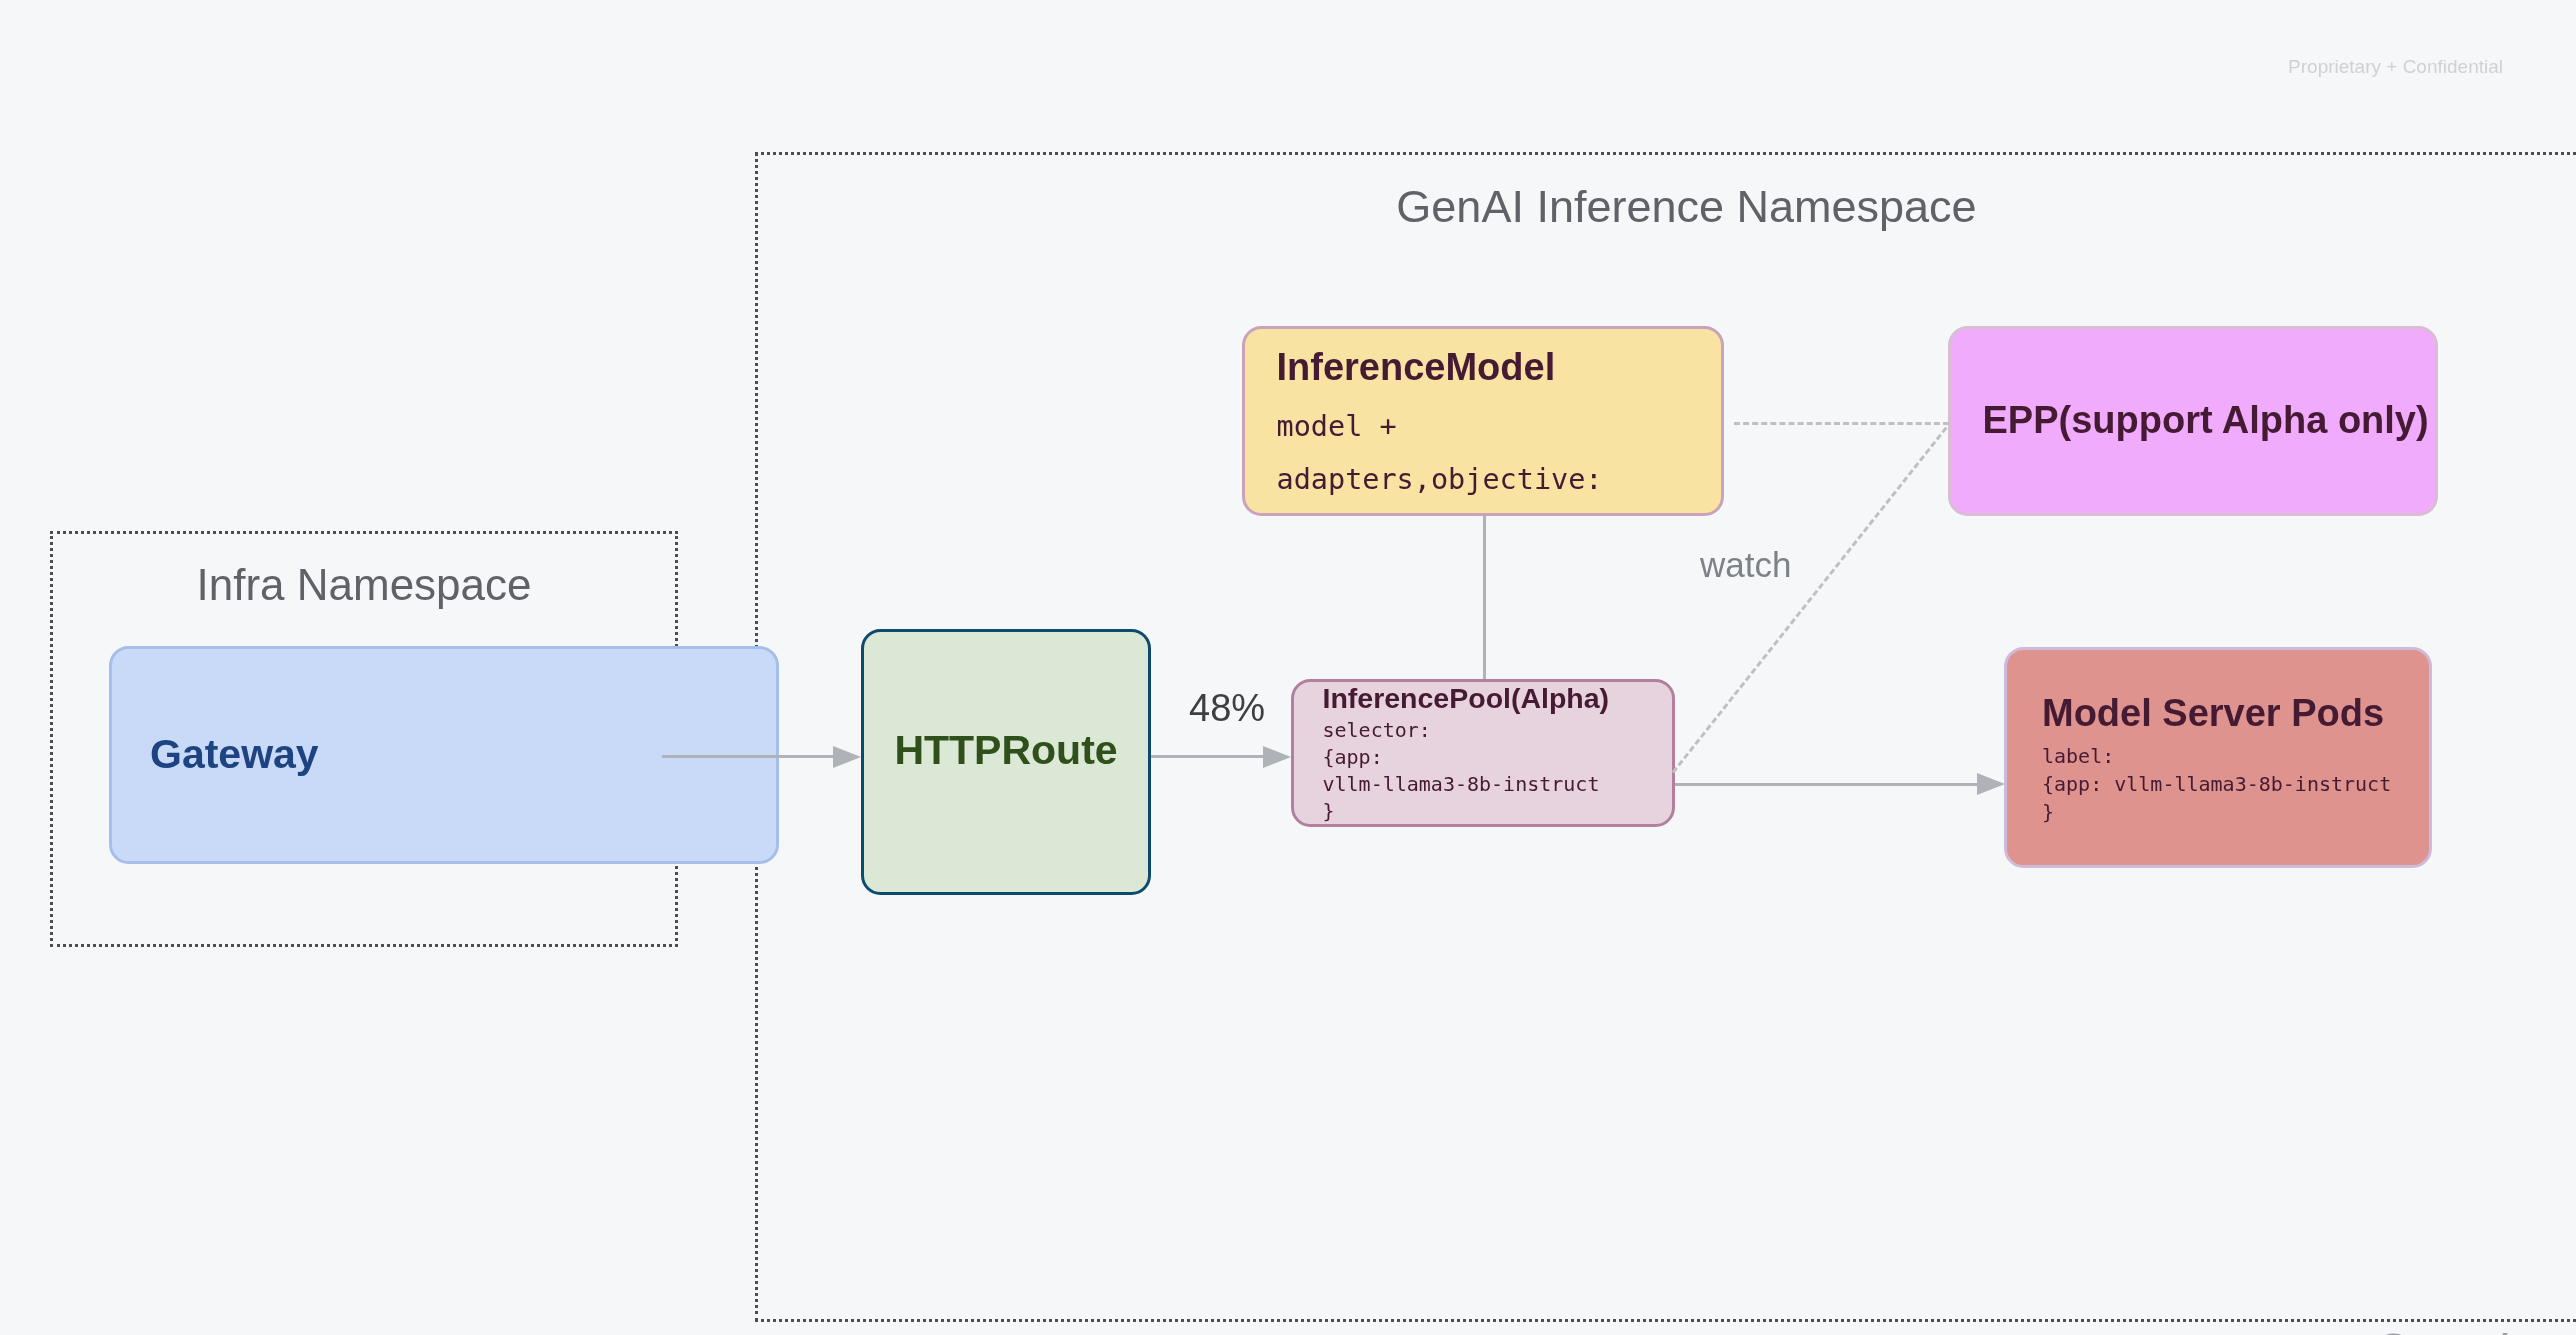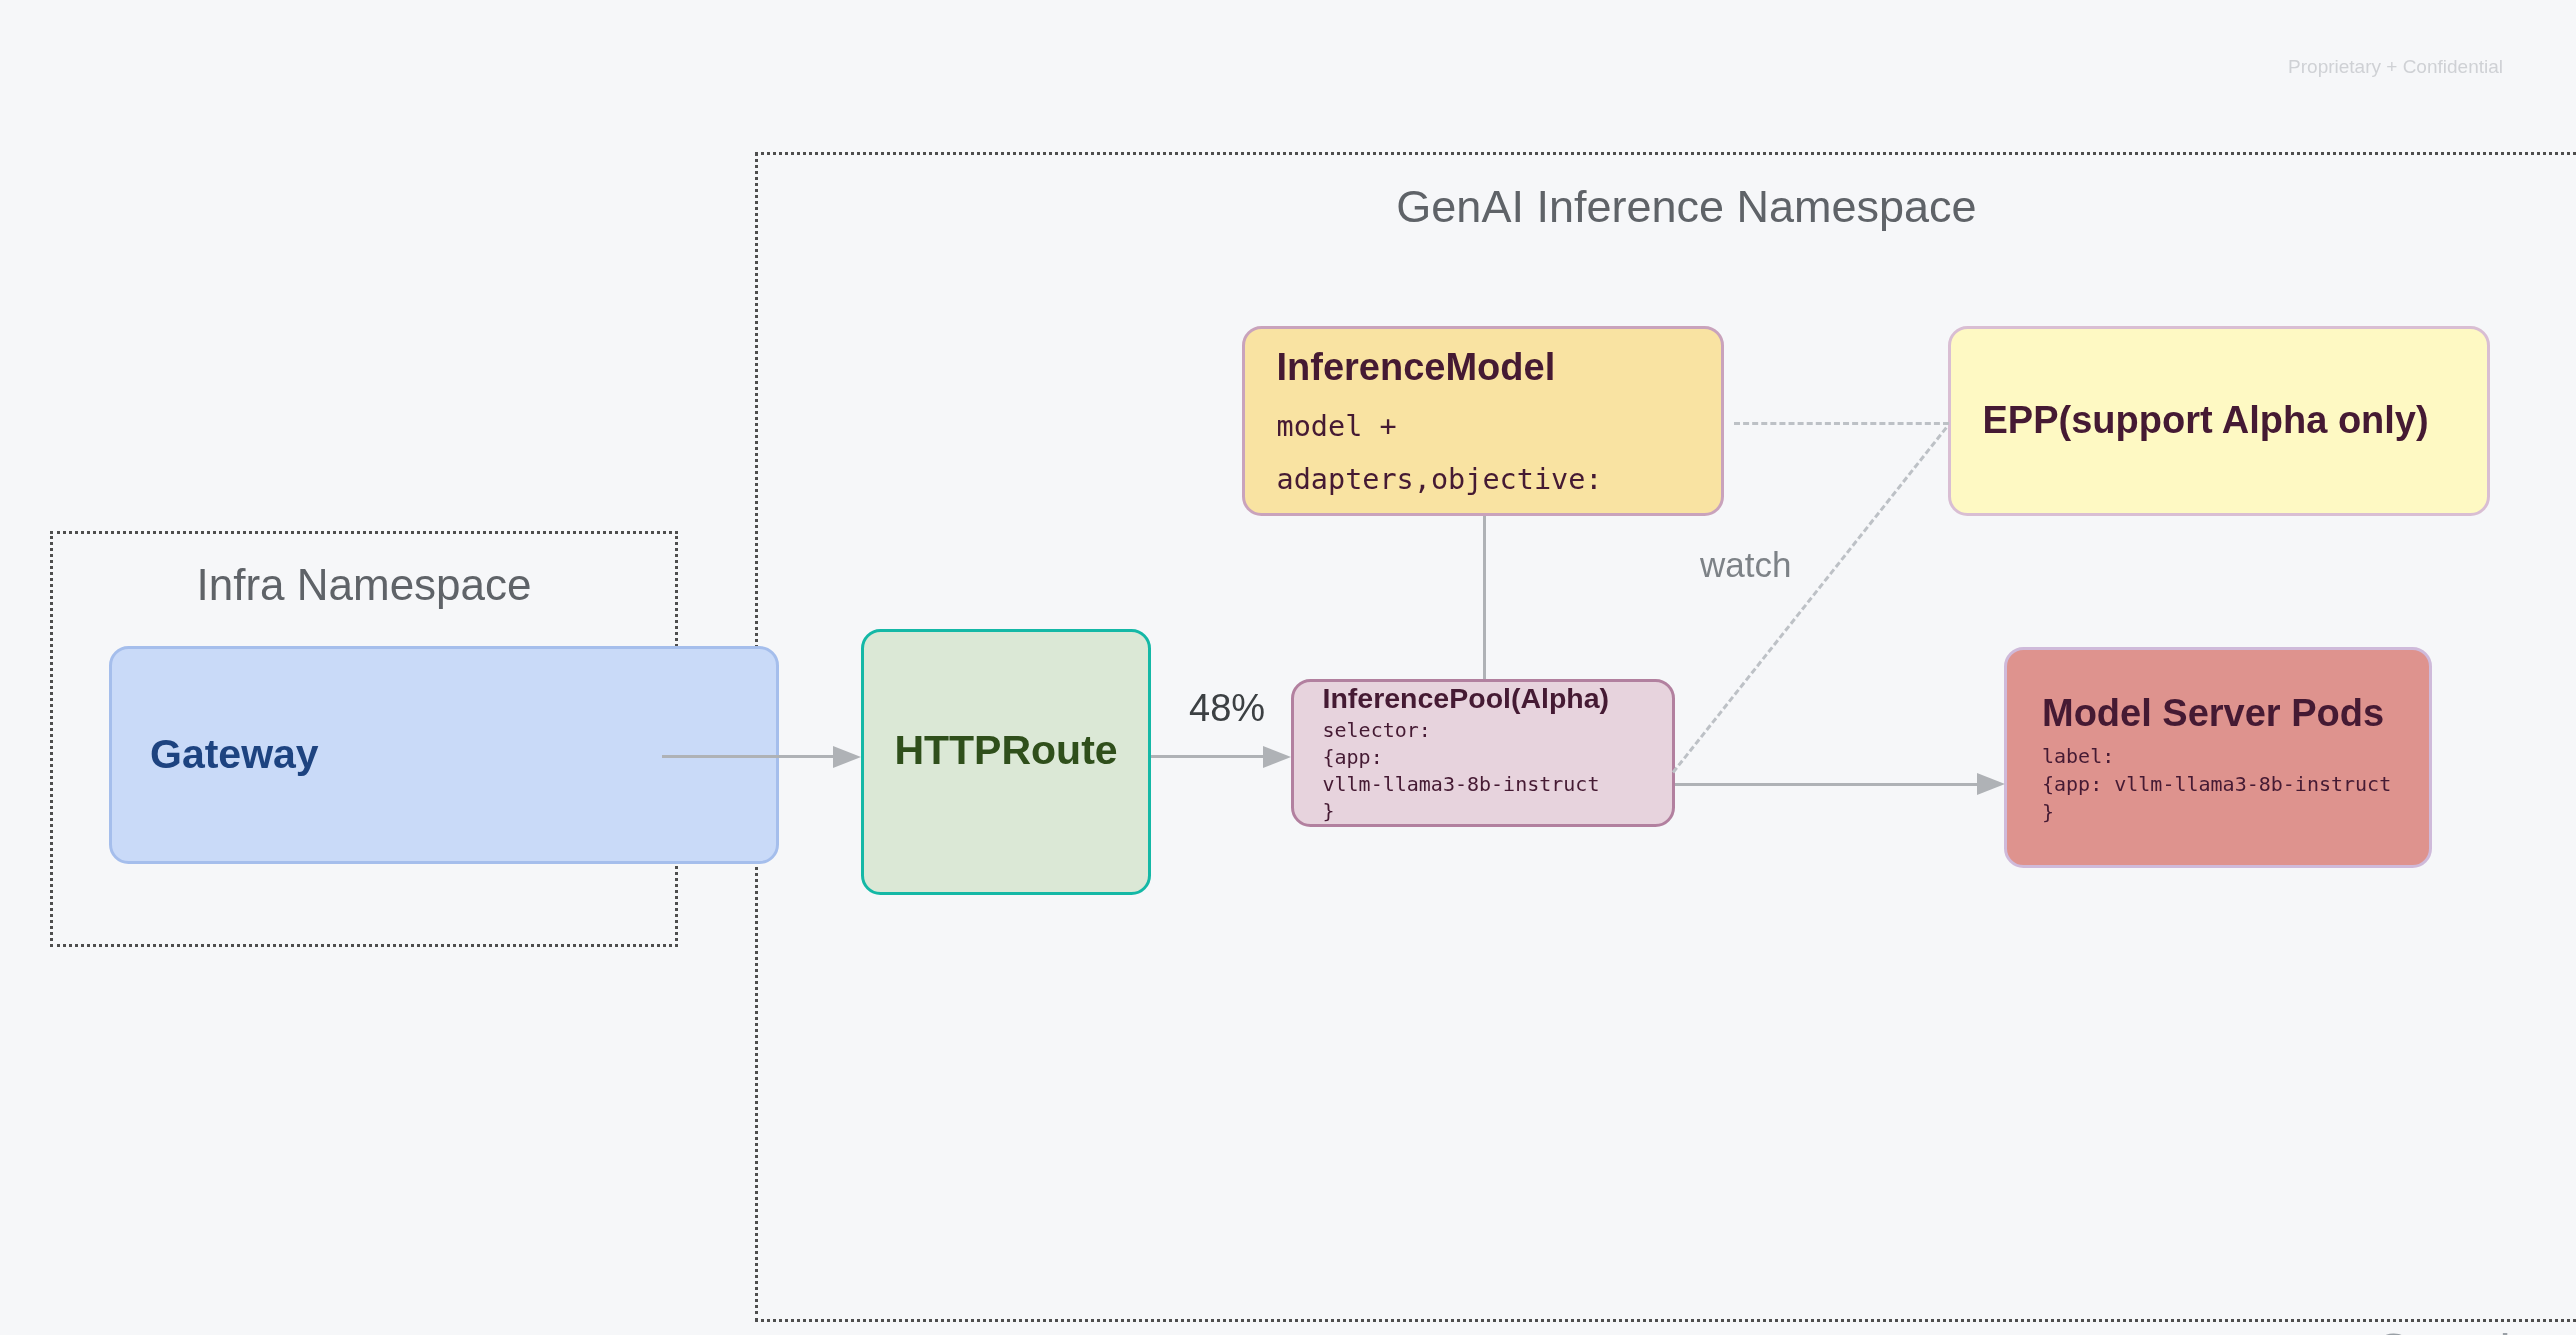--- a/index.html
+++ b/index.html
@@ -19,30 +19,30 @@
   .node{position:absolute;border-radius:19.5px;box-sizing:border-box;
         display:flex;flex-direction:column;justify-content:center;}
   .node-title{font-weight:bold;line-height:1.25;}
   .code{font-family:"DejaVu Sans Mono","Liberation Mono",monospace;color:#451A33;}
 
   #node-gateway{left:109px;top:646px;width:670px;height:218px;
     background:#C9DAF8;border:3px solid #A5BEEC;padding-left:38px;}
   #node-gateway .node-title{font-size:41px;color:#1D4380;}
 
   #node-httproute{left:861px;top:629px;width:290px;height:266px;
-    background:#DBE8D6;border:3px solid #14b8a6;align-items:center;}
+    background:#DBE8D6;border:3px solid #0c4a6e;align-items:center;}
   #node-httproute .node-title{font-size:41px;color:#2F4F1B;margin-top:-22.5px;}
 
   #node-inference-model{left:1242px;top:326px;width:482px;height:190px;
     background:#F9E3A2;border:3px solid #C9A3BC;padding-left:31.5px;gap:16px;}
   #node-inference-model .node-title{font-size:38px;color:#451A33;}
   #node-inference-model .code{font-size:28.5px;line-height:1.3;}
 
-  #node-epp{left:1948px;top:326px;width:542px;height:190px;
-    background:#fef9c3;border:3px solid #D9BED3;padding-left:31.5px;}
+  #node-epp{left:1948px;top:326px;width:490px;height:190px;
+    background:#f0abfc;border:3px solid #D9BED3;padding-left:31.5px;}
   #node-epp .node-title{font-size:38px;color:#451A33;}
 
   #node-inference-pool{left:1291px;top:679px;width:384px;height:148px;
     background:#E7D3DD;border:3px solid #B2809F;padding-left:28.5px;}
   #node-inference-pool .node-title{font-size:28.5px;color:#451A33;}
   #node-inference-pool .code{font-size:20px;line-height:1.35;}
 
   #node-model-server{left:2004px;top:647px;width:428px;height:221px;
     background:#DE938E;border:3px solid #CFBADA;padding-left:35px;}
   #node-model-server .node-title{font-size:38px;color:#451A33;margin-bottom:4.5px;}

